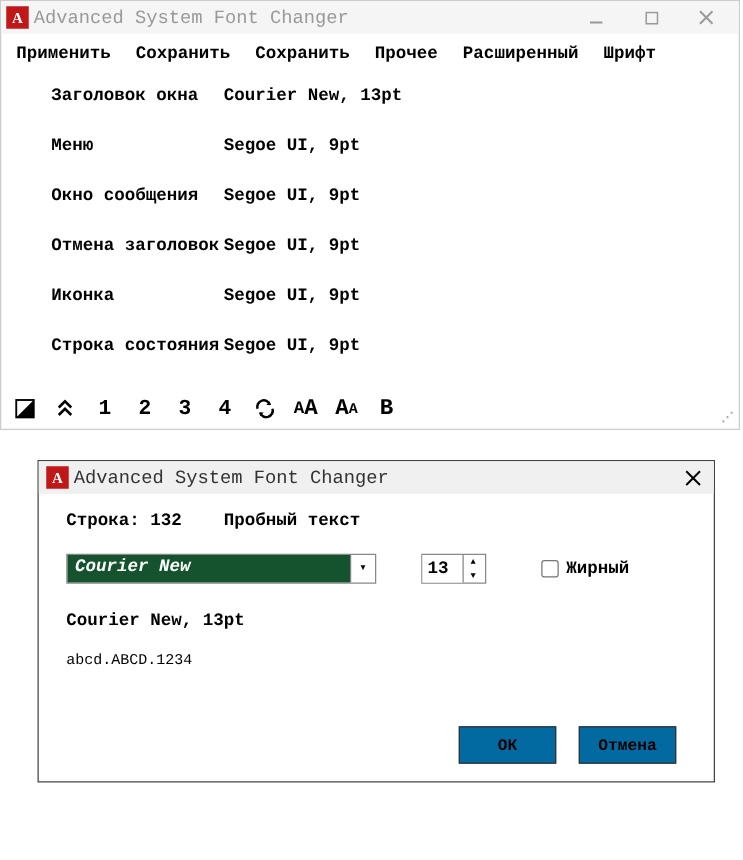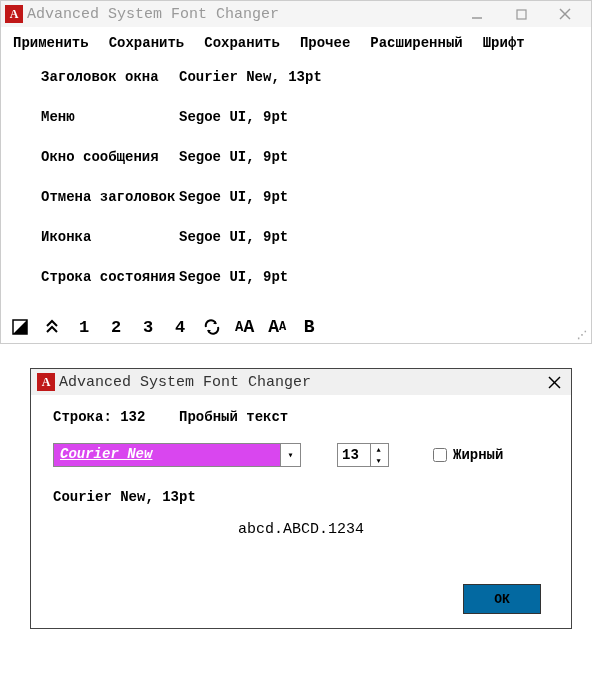--- a/index.html
+++ b/index.html
@@ -138,28 +138,27 @@
   gap: 8px;
   margin-bottom: 22px;
 }
 .font-combo {
   display: flex;
   border: 1px solid #888;
   height: 24px;
   width: 248px;
 }
 .font-combo .sel {
-  background: #d946ef;
+  background: #14532d;
   color: #fff;
   font-weight: bold;
   font-style: italic;
   font-size: 14px;
   padding: 2px 6px;
   flex: 1;
-  text-decoration: underline;
 }
 .font-combo .dd {
   width: 20px;
   border-left: 1px solid #888;
   display: flex;
   align-items: center;
   justify-content: center;
   cursor: pointer;
   font-size: 10px;
 }
@@ -201,23 +200,22 @@
 }
 .bold-check input { width: 14px; height: 14px; }
 .bold-check label { font-weight: bold; font-size: 14px; }
 .preview-line {
   font-weight: bold;
   font-size: 14px;
   margin-bottom: 16px;
 }
 .sample {
   font-family: 'Courier New', monospace;
-  font-size: 15px;
+  font-size: 12px;
   margin-bottom: 46px;
-  text-align: center;
 }
 .dlg-buttons {
   display: flex;
   justify-content: flex-end;
   gap: 18px;
   padding-right: 8px;
 }
 .dlg-buttons button {
   min-width: 78px;
   height: 30px;
@@ -357,15 +355,16 @@
         <input type="checkbox" style="">
         <label>Жирный</label>
       </div>
     </div>
 
     <div class="preview-line">Courier New, 13pt</div>
     <div class="sample">abcd.ABCD.1234</div>
 
     <div class="dlg-buttons">
       <button>ОК</button>
+      <button>Отмена</button>
     </div>
   </div>
 </div>
 
 </body></html>

